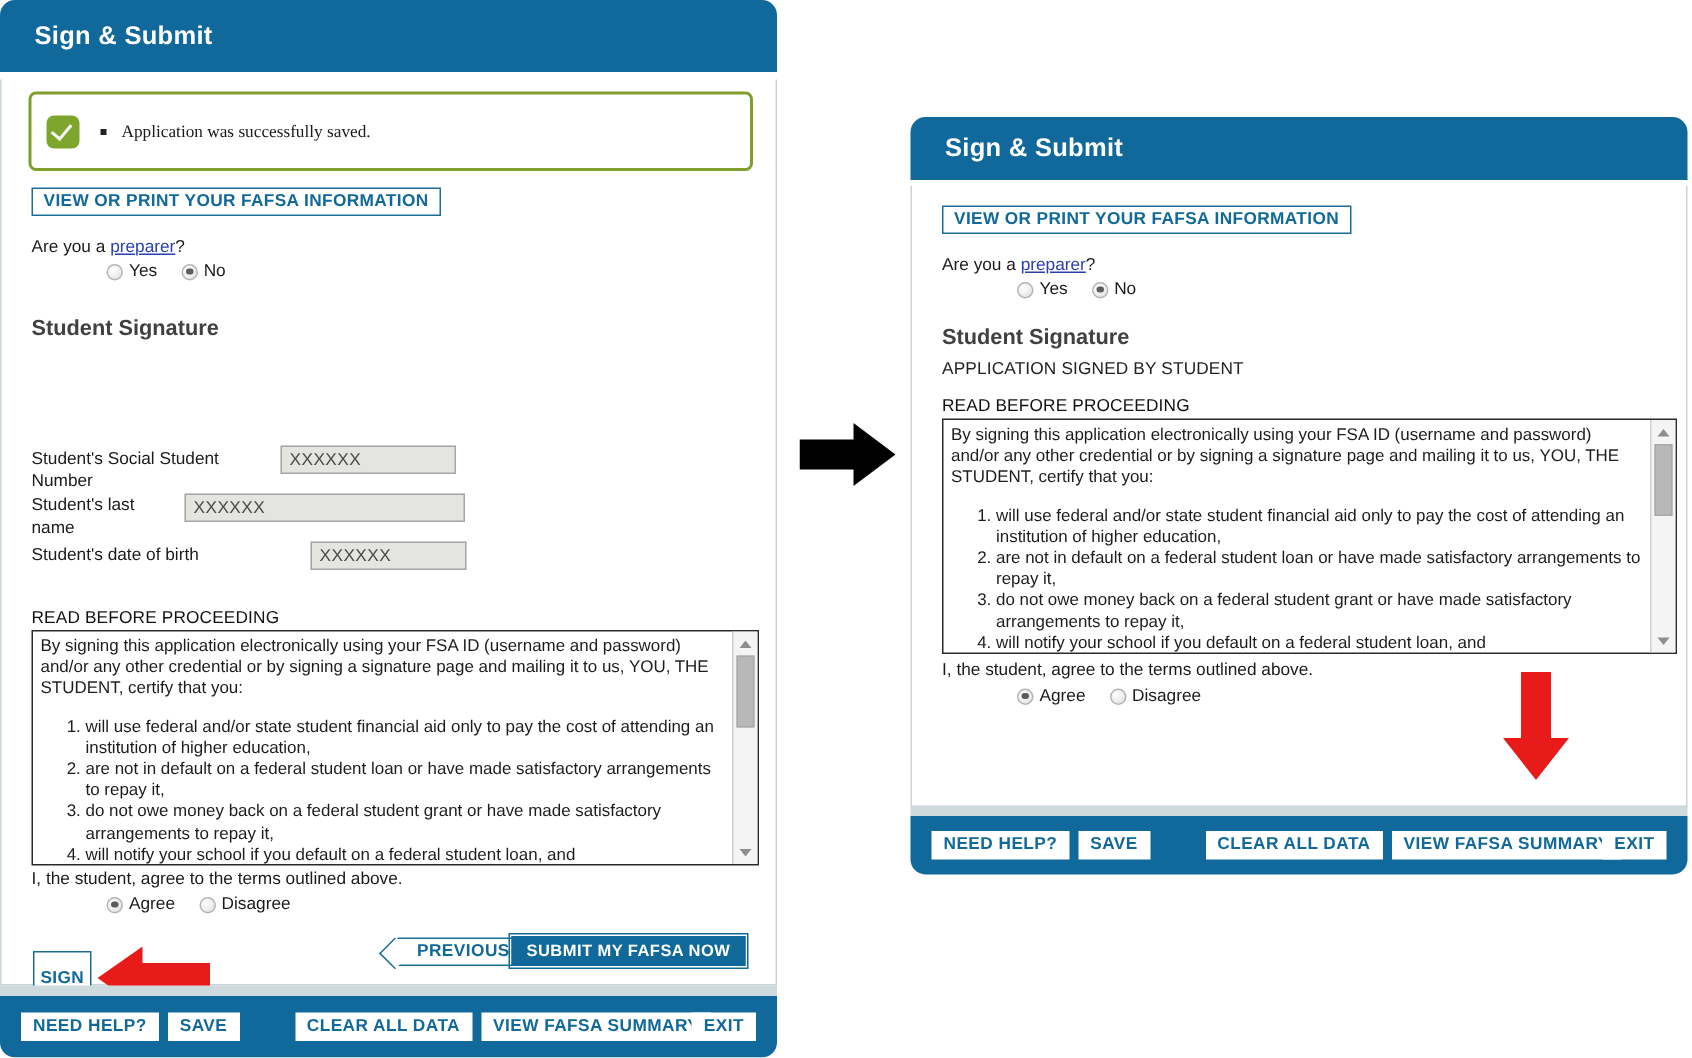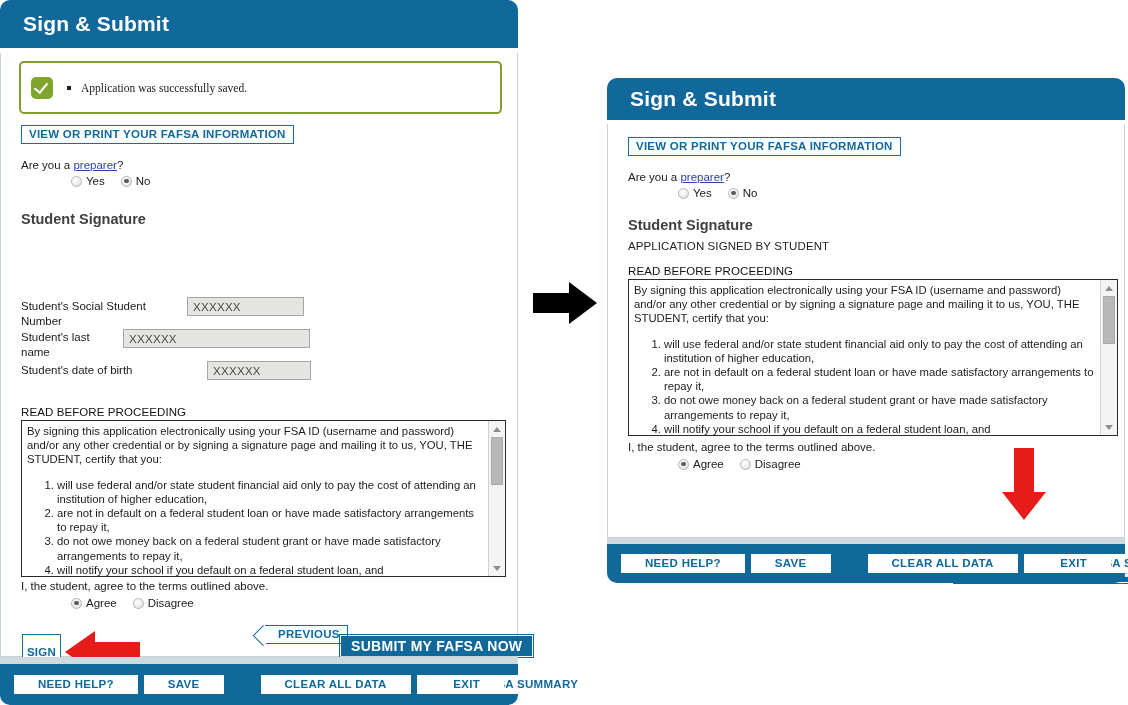--- a/index.html
+++ b/index.html
@@ -17,21 +17,21 @@
 
   
   .panel {
     position: absolute;
     background: #ffffff;
     box-sizing: border-box;
   }
   .panel-header {
     background: #10699a;
     color: #ffffff;
-    font-size: 21px;
+    font-size: 17px;
     font-weight: bold;
     letter-spacing: .2px;
     display: flex;
     align-items: center;
     box-sizing: border-box;
     text-align: right;
   }
   .panel-body {
     background: #ffffff;
     border-left: 1px solid #c9d4d9;
@@ -272,48 +272,47 @@
     background: #ffffff;
   }
 
   
   .btn-submit {
     display: inline-flex;
     align-items: center;
     justify-content: center;
     background: #10699a;
     color: #ffffff;
-    font-size: 14px;
+    font-size: 11px;
     font-weight: bold;
     letter-spacing: .3px;
     border: 1px solid #10699a;
     outline: 1px solid #10699a;
     outline-offset: 1px;
     padding: 3px 9px 4px;
     box-sizing: border-box;
     cursor: pointer;
     white-space: nowrap;
-    margin-top: 12px;
   }
 
   
   .toolbar {
     background: #10699a;
     display: flex;
     align-items: center;
     box-sizing: border-box;
     position: absolute;
   }
   .tb-btn {
     background: #ffffff;
     color: #10699a;
     font-size: 11.5px;
     font-weight: bold;
     letter-spacing: .3px;
-    padding: 2px 24px 3px;
+    padding: 2px 8px 3px;
     display: inline-flex;
     align-items: center;
     box-sizing: border-box;
     cursor: pointer;
     white-space: nowrap;
   }
 
   
   .arrow-black {
     position: absolute;

